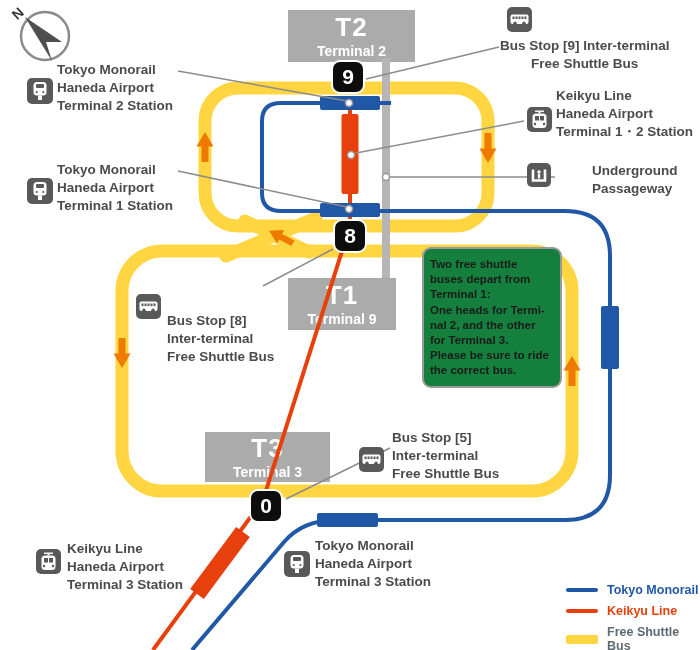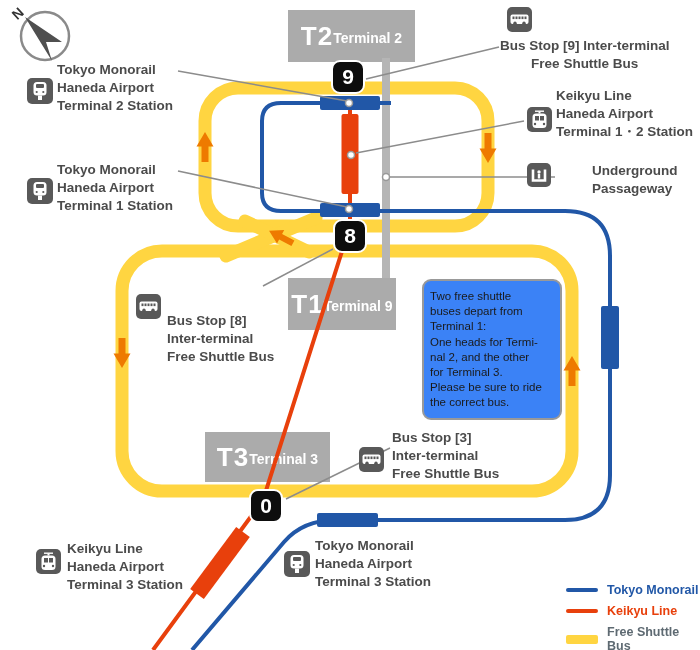--- a/index.html
+++ b/index.html
@@ -1,32 +1,32 @@
 <!DOCTYPE html>
 <html><head>
 <meta charset="utf-8">
 <style>
   html,body{margin:0;padding:0;background:#fff;}
   .stage{position:relative;width:700px;height:650px;background:#ffffff;overflow:hidden;
          font-family:"Liberation Sans","DejaVu Sans",sans-serif;}
   .layer-boxes{position:absolute;inset:0;z-index:1;}
-  .tbox{position:absolute;background:#ABABAB;color:#fff;display:flex;flex-direction:row;
+  .tbox{position:absolute;background:#ABABAB;color:#fff;display:flex;flex-direction:column;
         align-items:center;justify-content:center;line-height:1;}
   .tcode{font-size:26px;font-weight:700;letter-spacing:1px;}
   .tname{font-size:14px;font-weight:700;margin-top:4px;}
   svg.lines{position:absolute;left:0;top:0;z-index:2;pointer-events:none;}
   .layer-labels{position:absolute;inset:0;z-index:3;}
   .maplabel{position:absolute;font-size:13.5px;font-weight:700;color:#4b4b4b;
             line-height:1.32;white-space:pre-line;}
   .badge{position:absolute;width:30px;height:30px;background:#0d0d0d;border:2px solid #fff;
          border-radius:9px;color:#fff;font-size:21px;font-weight:700;
          display:flex;align-items:center;justify-content:center;z-index:4;}
   .icon{position:absolute;line-height:0;}
-  .note{position:absolute;left:422px;top:279px;width:124px;background:#3b82f6;border:2px solid #999;
-        border-radius:9px;padding:8px 6px;font-size:11.5px;font-weight:400;color:#1a1a1a;
+  .note{position:absolute;left:422px;top:247px;width:124px;background:#15803d;border:2px solid #999;
+        border-radius:9px;padding:8px 6px;font-size:11.5px;font-weight:700;color:#1a1a1a;
         line-height:1.32;white-space:pre-line;}
   .legend{position:absolute;left:566px;top:583px;}
   .legend-row{display:flex;align-items:center;margin-bottom:7px;}
   .swatch{width:32px;margin-right:9px;flex:none;}
   .sw-line{height:4px;border-radius:2px;}
   .sw-thick{height:9px;border-radius:2px;}
   .sw-monorail{background:#2157A7;}
   .sw-keikyu{background:#E8400C;}
   .sw-shuttle{background:#FFD541;}
   .legend-label{font-size:12.5px;font-weight:700;}
@@ -232,21 +232,21 @@
     <div class="maplabel" style="left:500px;top:37px;text-align:center;">Bus Stop [9] Inter-terminal
 Free Shuttle Bus</div>
     <div class="maplabel" style="left:556px;top:87px;">Keikyu Line
 Haneda Airport
 Terminal 1・2 Station</div>
     <div class="maplabel" style="left:557px;top:162px;margin-left:35px;">Underground
 Passageway</div>
     <div class="maplabel" style="left:167px;top:275px;margin-top:37px;">Bus Stop [8]
 Inter-terminal
 Free Shuttle Bus</div>
-    <div class="maplabel" style="left:392px;top:429px;">Bus Stop [3]
+    <div class="maplabel" style="left:392px;top:429px;">Bus Stop [5]
 Inter-terminal
 Free Shuttle Bus</div>
     <div class="maplabel" style="left:67px;top:540px;">Keikyu Line
 Haneda Airport
 Terminal 3 Station</div>
     <div class="maplabel" style="left:315px;top:537px;">Tokyo Monorail
 Haneda Airport
 Terminal 3 Station</div>
 
     <div class="note">Two free shuttle

